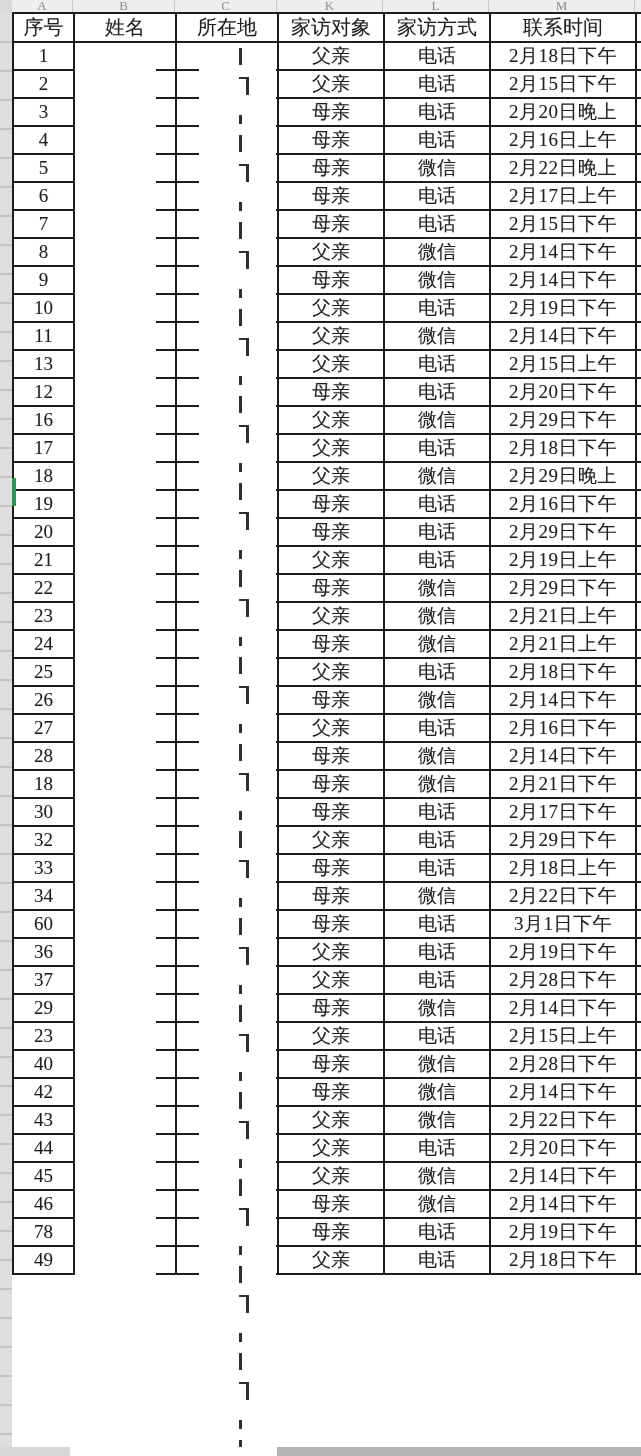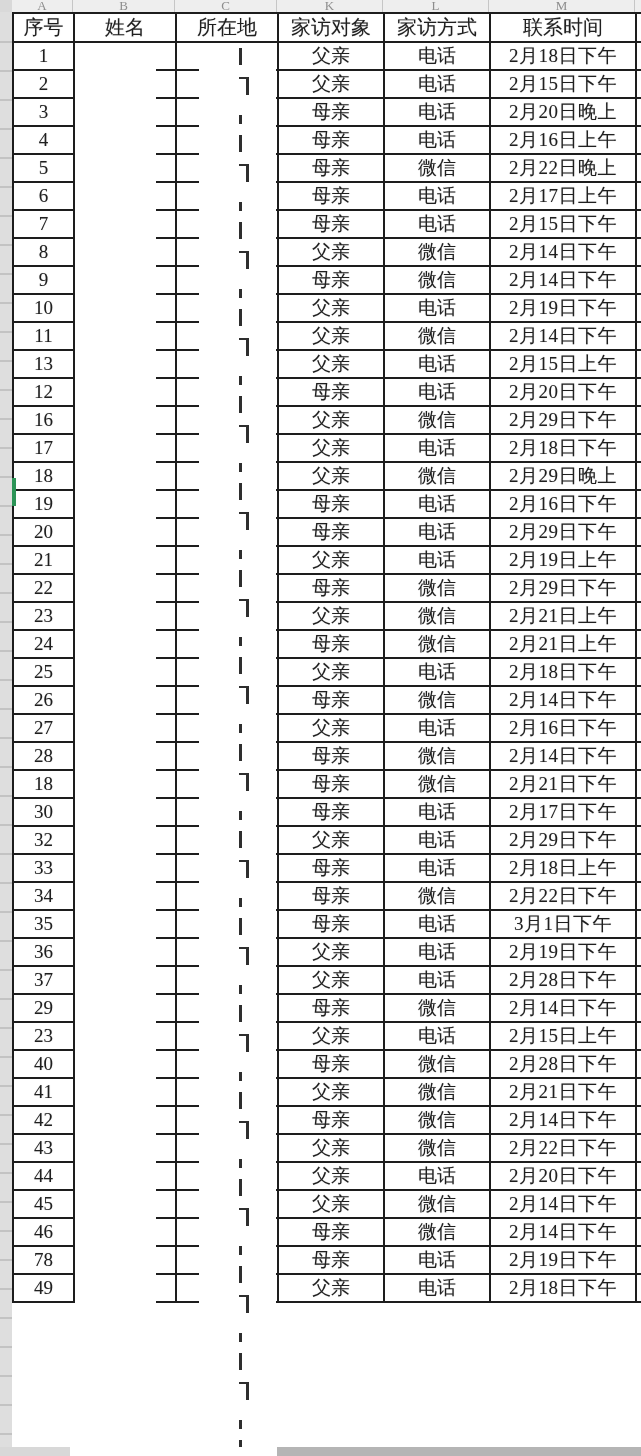--- a/index.html
+++ b/index.html
@@ -395,21 +395,21 @@
         <tr>
       <td class="c-no">34</td>
       <td></td>
       <td></td>
       <td>母亲</td>
       <td>微信</td>
       <td class="c-time">2月22日下午</td>
       <td class="sliver"></td>
     </tr>
         <tr>
-      <td class="c-no">35</td>
+      <td class="c-no">60</td>
       <td></td>
       <td></td>
       <td>母亲</td>
       <td>电话</td>
       <td class="c-time">3月1日下午</td>
       <td class="sliver"></td>
     </tr>
         <tr>
       <td class="c-no">36</td>
       <td></td>
@@ -446,29 +446,20 @@
       <td class="c-time">2月15日上午</td>
       <td class="sliver"></td>
     </tr>
         <tr>
       <td class="c-no">40</td>
       <td></td>
       <td></td>
       <td>母亲</td>
       <td>微信</td>
       <td class="c-time">2月28日下午</td>
-      <td class="sliver"></td>
-    </tr>
-        <tr>
-      <td class="c-no">41</td>
-      <td></td>
-      <td></td>
-      <td>父亲</td>
-      <td>微信</td>
-      <td class="c-time">2月21日下午</td>
       <td class="sliver"></td>
     </tr>
         <tr>
       <td class="c-no">42</td>
       <td></td>
       <td></td>
       <td>母亲</td>
       <td>微信</td>
       <td class="c-time">2月14日下午</td>
       <td class="sliver"></td>

